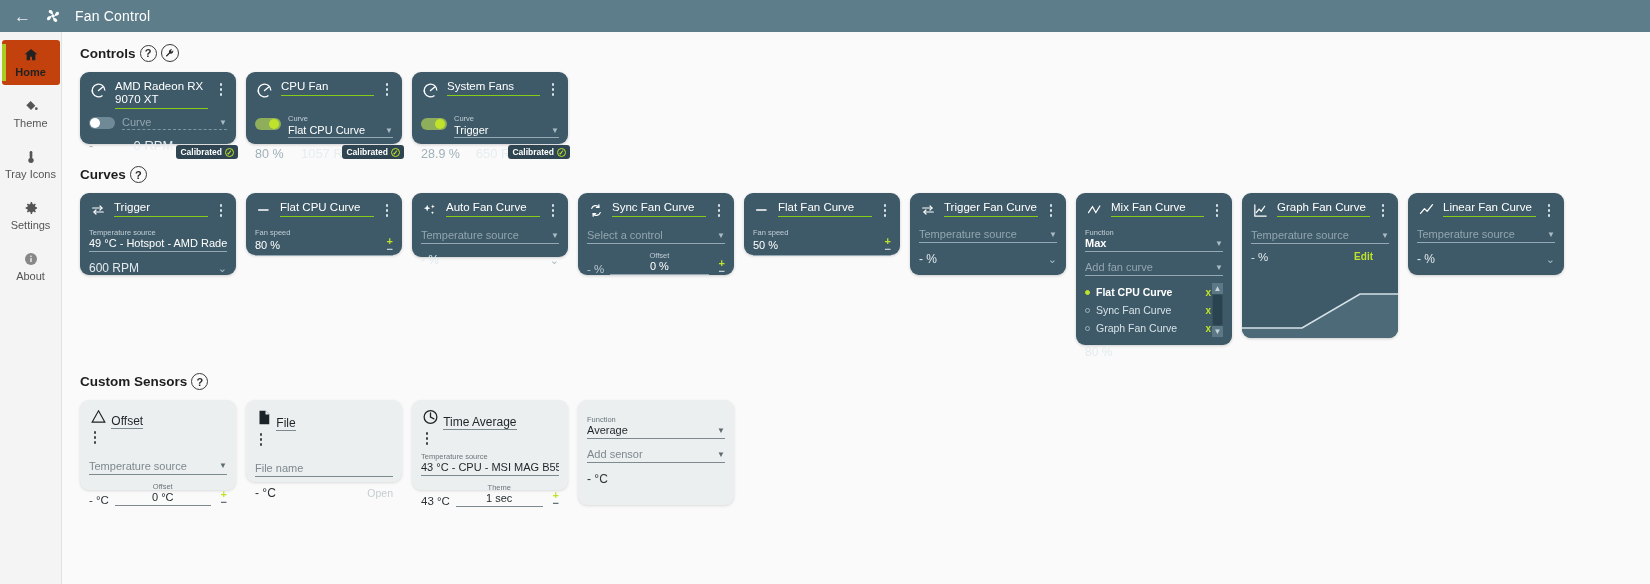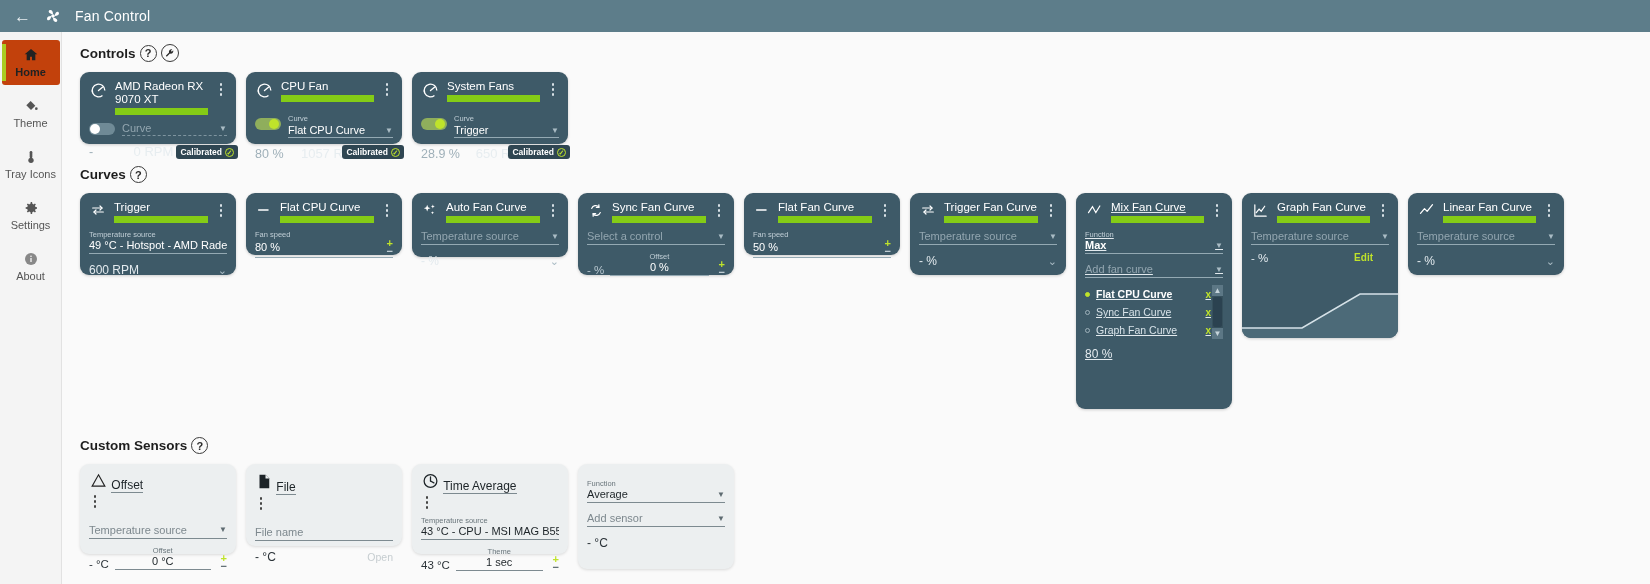--- a/index.html
+++ b/index.html
@@ -53,21 +53,21 @@
   
   .card {
     background:#3E5A68; border-radius:9px; color:#E3EAEE; position:relative;
     box-shadow:0 1px 3px rgba(0,0,0,.18);
   }
   .ctrl-card { width:156px; height:72px; padding:8px 9px 0 9px; }
   .card .hdr { display:flex; align-items:flex-start; gap:7px; }
   .card .hdr .ico { flex:0 0 auto; margin-top:1px; }
   .card .name {
     flex:1; font-size:11.5px; line-height:13px; color:#FFFFFF;
-    border-bottom:7px solid #84cc16; padding-bottom:2px; min-height:15px;
+    border-bottom:1px solid #84cc16; padding-bottom:2px; min-height:15px;
   }
   .kebab { width:12px; flex:0 0 12px; display:flex; flex-direction:column;
     align-items:center; gap:2.5px; padding-top:3px; cursor:pointer;}
   .kebab i { width:2.5px;height:2.5px;border-radius:50%;background:#D8E2E7;display:block;}
 
   .tog-row { display:flex; align-items:center; gap:7px; margin-top:7px; }
   .toggle { width:26px;height:12px;border-radius:7px;background:#6F8A96;position:relative;flex:0 0 26px;cursor:pointer;}
   .toggle .knob { position:absolute;top:1px;left:1px;width:10px;height:10px;border-radius:50%;background:#fff;}
   .toggle.on { background:#8FAE5C; }
   .toggle.on .knob { left:14px; background:#BFE32A; }
@@ -484,21 +484,21 @@
         <div class="field placeholder">
           <span>Temperature source</span>
           <span class="caret">▼</span>
         </div>
         <div class="botrow">
           <span>- %</span>
           <span class="chev">⌄</span>
         </div>
       </div>
 
-      <div class="card curve-card" style="height:216px;text-decoration:underline;">
+      <div class="card curve-card" style="height:152px;">
         <div class="hdr">
           <span class="ico">
             <svg width="19" height="16" viewBox="0 0 24 24" fill="none" stroke="#fff" stroke-width="1.8" stroke-linecap="round">
               <path d="M3 16L9 7l5 9 6-10"></path>
             </svg>
           </span>
           <span class="name">Mix Fan Curve</span>
           <span class="kebab">
               <i></i>
               <i></i>

